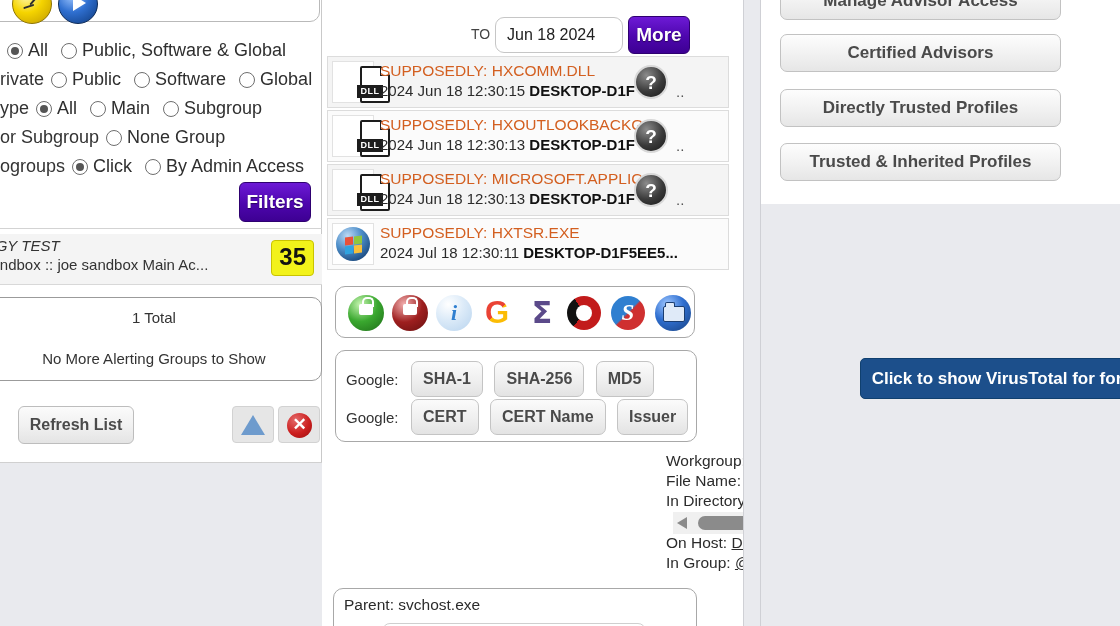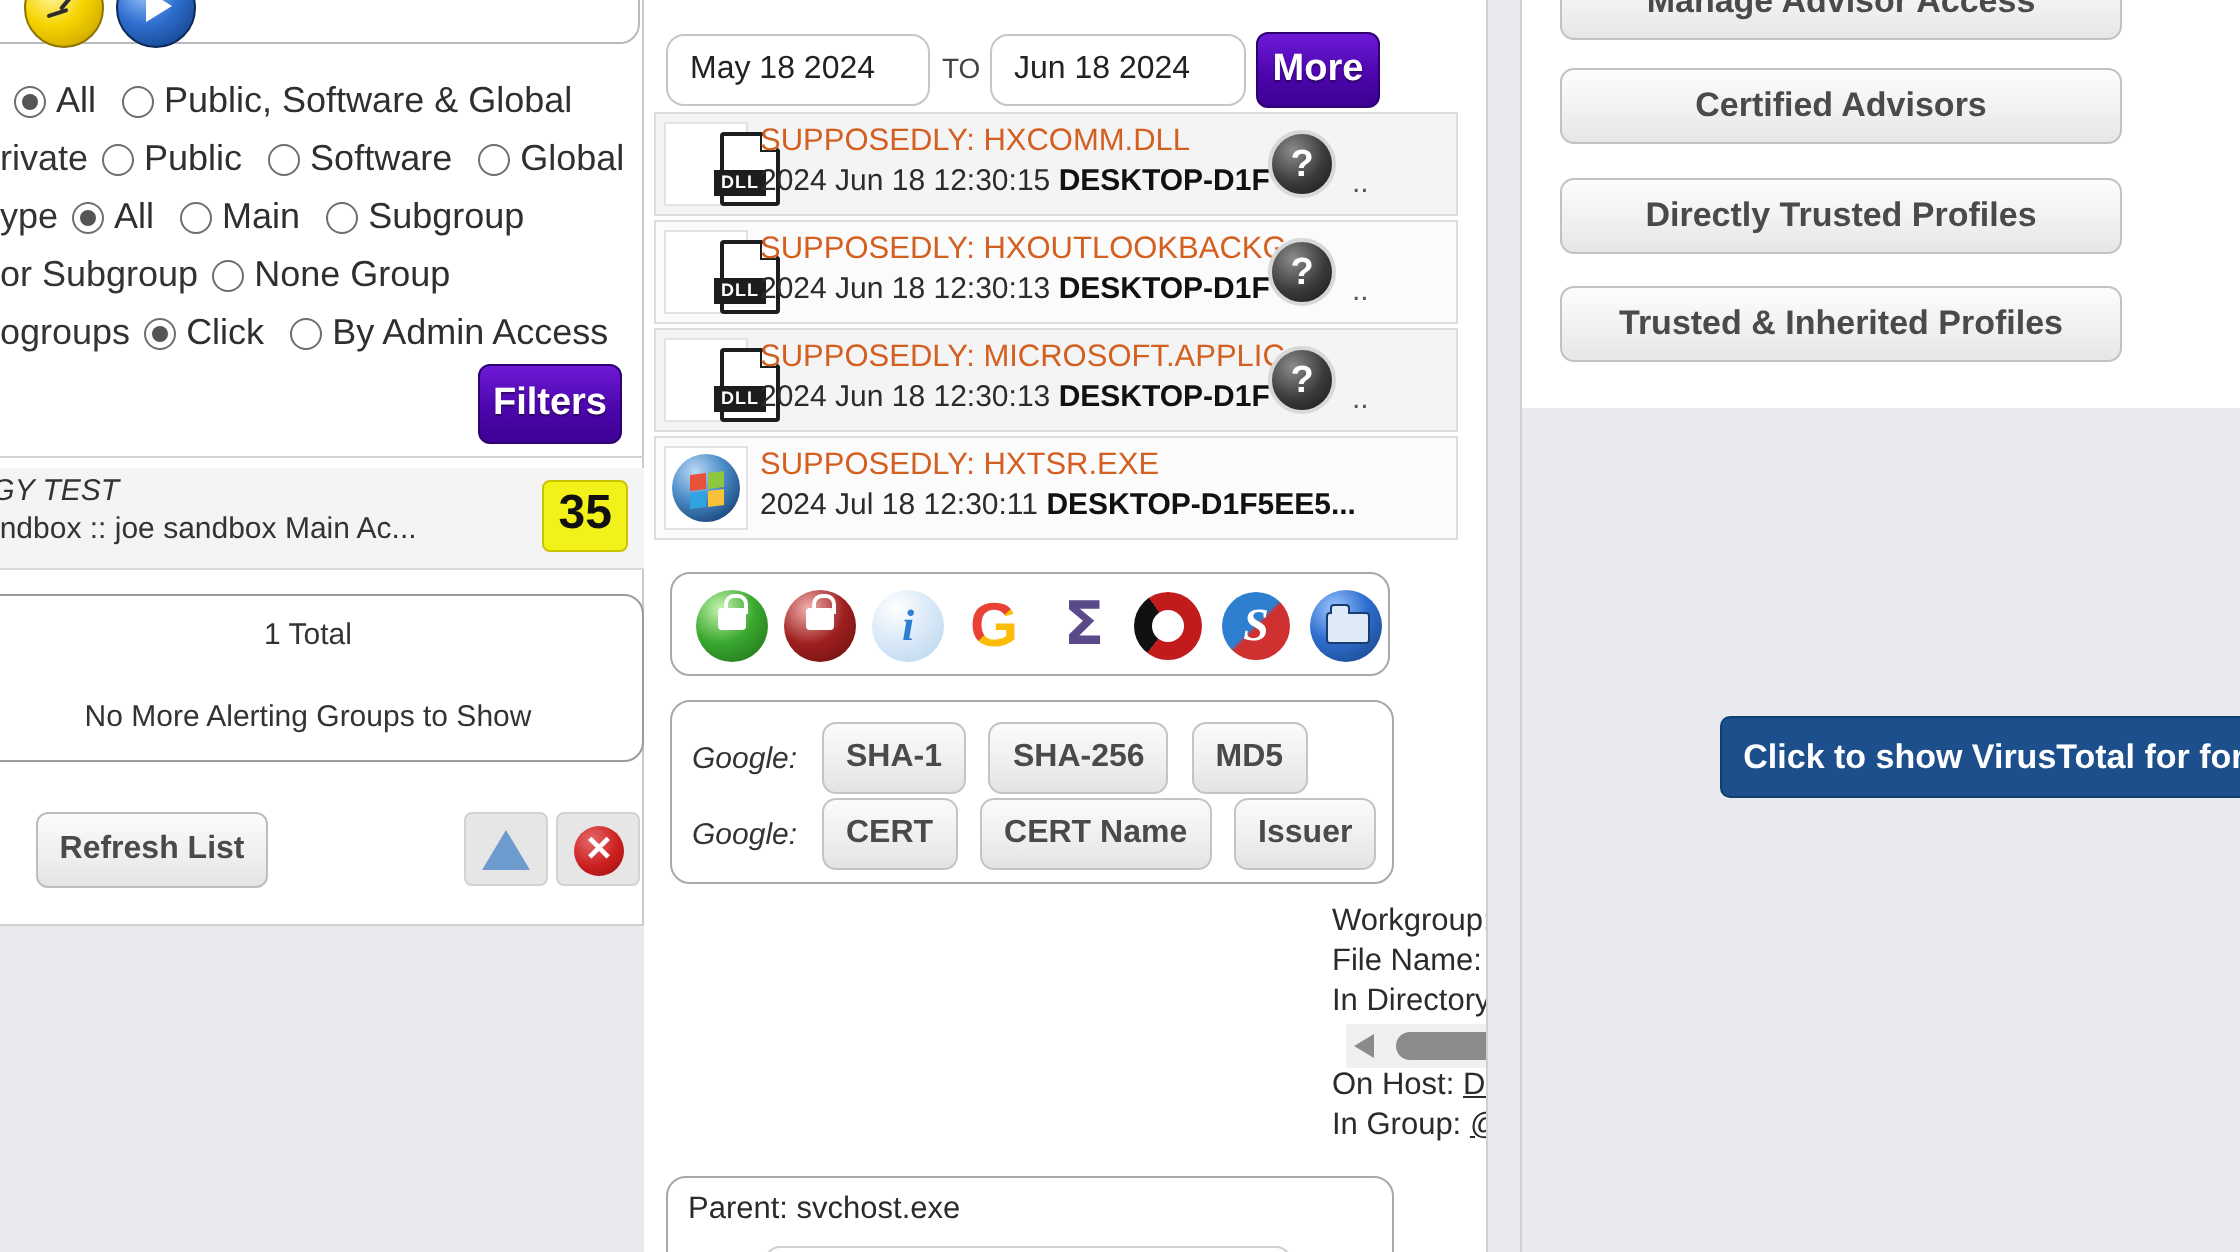--- a/index.html
+++ b/index.html
@@ -343,21 +343,20 @@
     position: absolute; left: 12px; top: 350px; width: 362px; height: 92px;
     border: 1px solid #a8a8a8; border-radius: 10px; background: #fff;
     box-sizing: border-box;
   }
   .hash-row { position: absolute; left: 10px; height: 36px; white-space: nowrap; }
   #hash-row-1 { top: 10px; }
   #hash-row-2 { top: 48px; }
   .hash-lbl {
     display: inline-block; font-size: 15px; color: #333; vertical-align: middle;
     margin-right: 8px;
-    font-style: italic;
   }
   .hash-btn {
     display: inline-block; vertical-align: middle; height: 36px;
     background: linear-gradient(180deg, #fbfbfb 0%, #efefef 55%, #e3e3e3 100%);
     border: 1px solid #c4c4c4; border-radius: 7px;
     font-size: 16px; font-weight: bold; color: #4a4a4a;
     line-height: 34px; padding: 0 11px; margin-right: 7px; box-sizing: border-box;
   }
   .tooltip {
     position: absolute; left: 537px; top: 358px; width: 346px; height: 41px;
@@ -505,21 +504,20 @@
 
   <div class="col-mid">
 
     <div class="mid-top-inputs">
       
       
       
     </div>
 
     <div class="date-row">
-      <div class="date-field" id="date-from-field">May 18 2024</div>
       <div id="date-to-label">TO</div>
       <div class="date-field" id="date-to-field">Jun 18 2024</div>
       <div class="btn-purple" id="more-button">More</div>
     </div>
 
     <div class="file-list">
 
       <div class="file-item">
         <div class="file-icon">
           <div class="glyph-dll">

